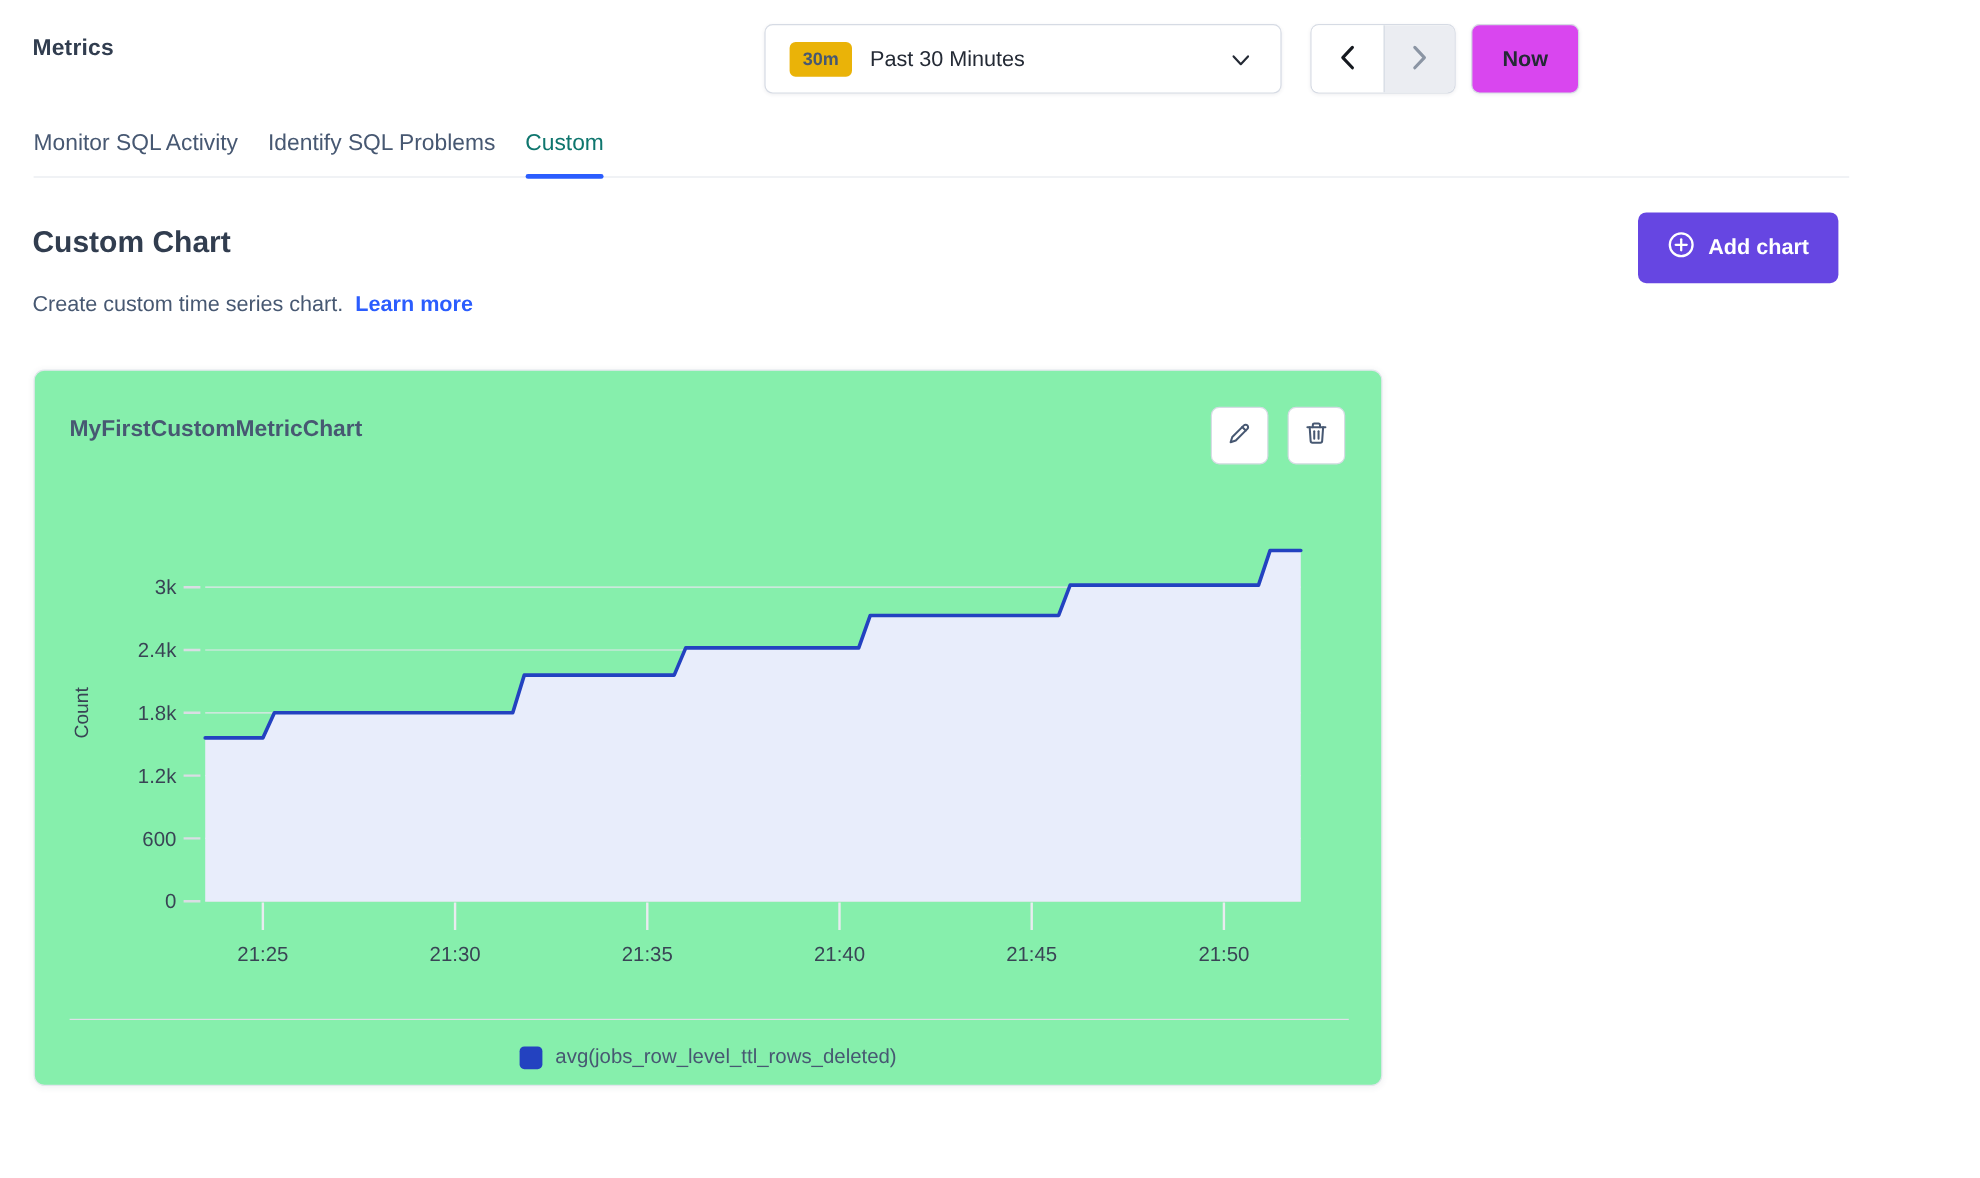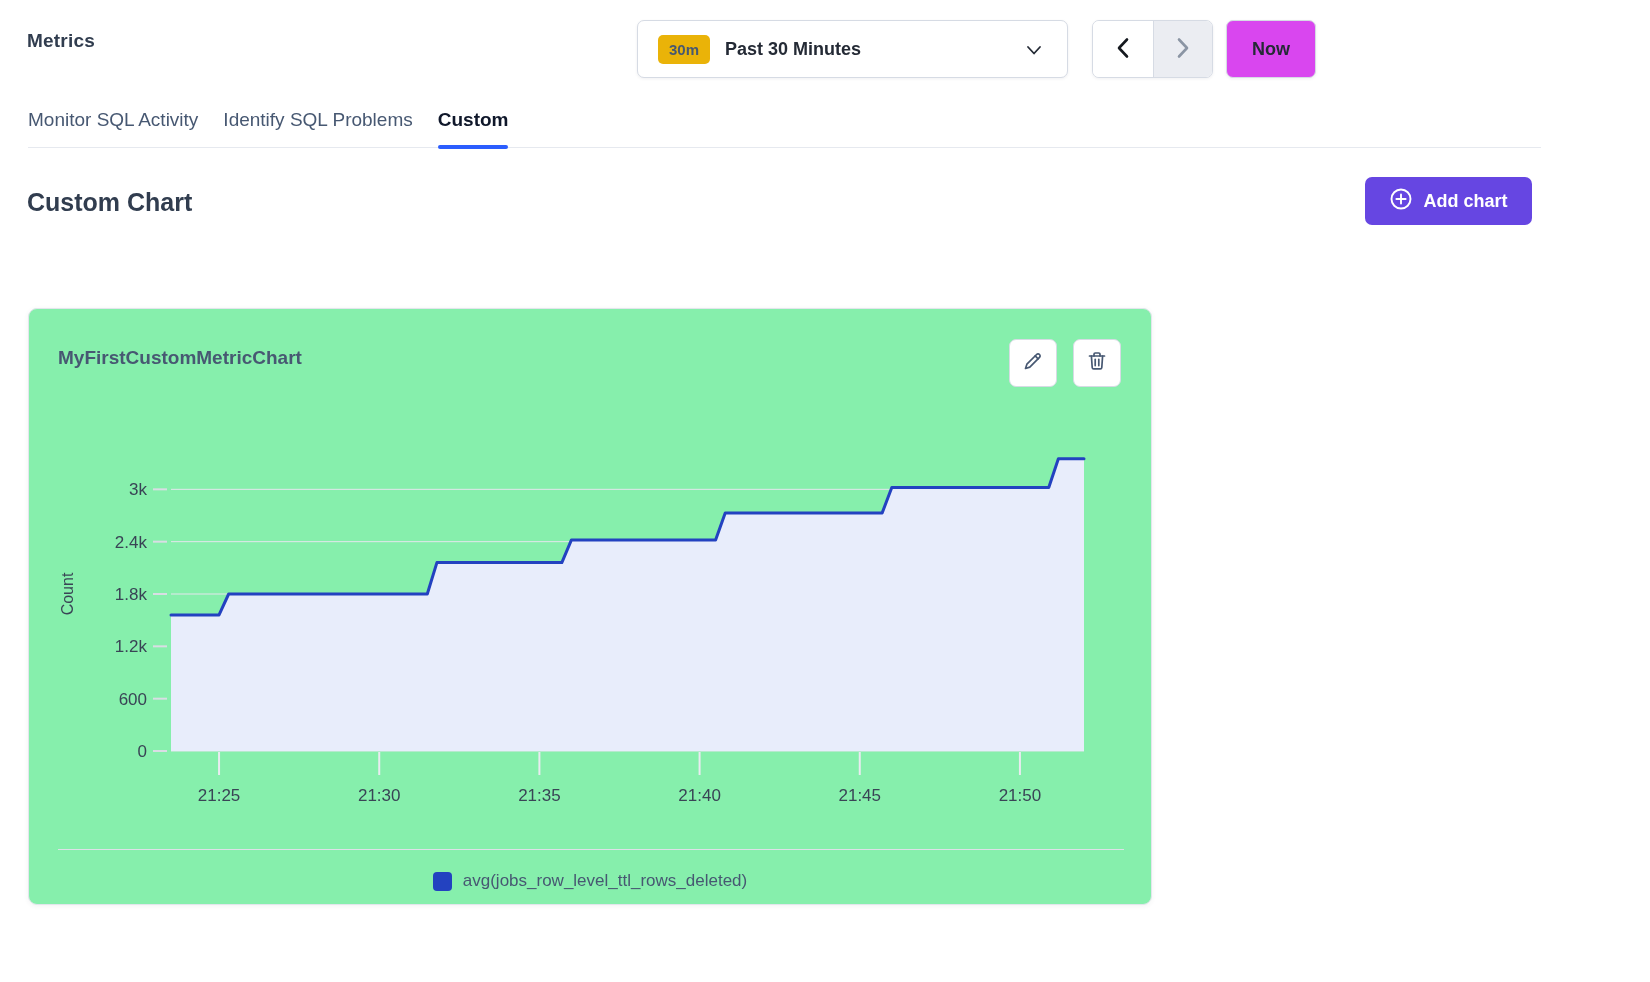--- a/index.html
+++ b/index.html
@@ -16,21 +16,21 @@
   .time-selector {
     position:absolute; left:637px; top:20px; width:431px; height:58px;
     background:#fff; border:1px solid #d6dbe4; border-radius:7px;
     box-shadow:0 1px 3px rgba(60,70,90,.08);
     display:flex; align-items:center; cursor:pointer;
   }
   .time-badge {
     margin-left:20px; background:#eab308; color:#475872;
     font-size:15px; font-weight:700; padding:6px 11px; border-radius:5px;
   }
-  .time-label { margin-left:15px; font-size:18px; font-weight:700; color:#242a35; }
+  .time-label { margin-left:15px; font-size:18px; font-weight:400; color:#242a35; }
   .time-caret { position:absolute; right:24px; top:22px; }
   .arrow-group {
     position:absolute; left:1092px; top:20px; width:121px; height:58px;
     border:1px solid #d6dbe4; border-radius:7px; display:flex; overflow:hidden;
     box-shadow:0 1px 3px rgba(60,70,90,.08); background:#fff;
   }
   .arrow-btn { width:60px; height:100%; display:flex; align-items:center; justify-content:center; cursor:pointer; background:#fff; border:none; }
   .arrow-btn.next { background:#ebedf2; border-left:1px solid #d6dbe4; cursor:default; }
   .now-button {
     position:absolute; left:1226px; top:20px; width:90px; height:58px;
@@ -41,34 +41,34 @@
   }
   
   .tabs {
     position:absolute; left:28px; top:101px; width:1513px; height:47px;
     display:flex; gap:25px; border-bottom:1px solid #e6e9ef;
   }
   .tab {
     font-size:19px; color:#475872; padding:8px 0 18px 0; cursor:pointer;
     position:relative; white-space:nowrap;
   }
-  .tab.active { color:#0f172a;font-weight:bold; }
+  .tab.active { color:#0f766e; }
   .tab.active::after {
     content:""; position:absolute; left:0; right:0; bottom:-2px; height:4px;
     background:var(--accent,#2b5dfe); border-radius:2px;
   }
   
   .section-heading {
     position:absolute; left:27px; top:188px;
     font-size:25px; font-weight:700; color:#313d4f;text-align:center;
   }
   .section-desc { position:absolute; left:27px; top:243px; font-size:18px; color:#475872; }
   .learn-more { color:var(--accent,#2b5dfe); font-weight:600; cursor:pointer; text-decoration:none; margin-left:5px; }
   .add-chart-button {
-    position:absolute; left:1365px; top:177px; width:167px; height:48px;
+    position:absolute; left:1365px; top:177px; width:167px; height:59px;
     background:var(--purple,#6646e2); border:none; border-radius:7px;
     color:#fff; font-size:18px; font-weight:600; cursor:pointer;
     display:flex; align-items:center; justify-content:center; gap:10px;
     font-family:"Liberation Sans", sans-serif;
   }
   
   .chart-card {
     position:absolute; left:28px; top:308px; width:1124px; height:597px;
     background:#86efac; border:1px solid #e2e6ec; border-radius:9px;
     box-shadow:0 1px 5px rgba(60,70,90,.07);
@@ -129,20 +129,24 @@
 
   <button class="now-button">Now</button>
 
   <div class="tabs">
     <div class="tab">Monitor SQL Activity</div>
     <div class="tab">Identify SQL Problems</div>
     <div class="tab active">Custom</div>
   </div>
 
   <h2 class="section-heading">Custom Chart</h2>
+  <div class="section-desc">
+    <span>Create custom time series chart.</span>
+    <a class="learn-more">Learn more</a>
+  </div>
 
   <button class="add-chart-button">
     <span>
       <svg width="24" height="24" viewBox="0 0 24 24">
           <circle cx="12" cy="12" r="9.5" fill="none" stroke="#fff" stroke-width="1.9"></circle>
           <line x1="12" y1="7.4" x2="12" y2="16.6" stroke="#fff" stroke-width="1.9" stroke-linecap="round"></line>
           <line x1="7.4" y1="12" x2="16.6" y2="12" stroke="#fff" stroke-width="1.9" stroke-linecap="round"></line>
         </svg>
     </span>
     <span>Add chart</span>

